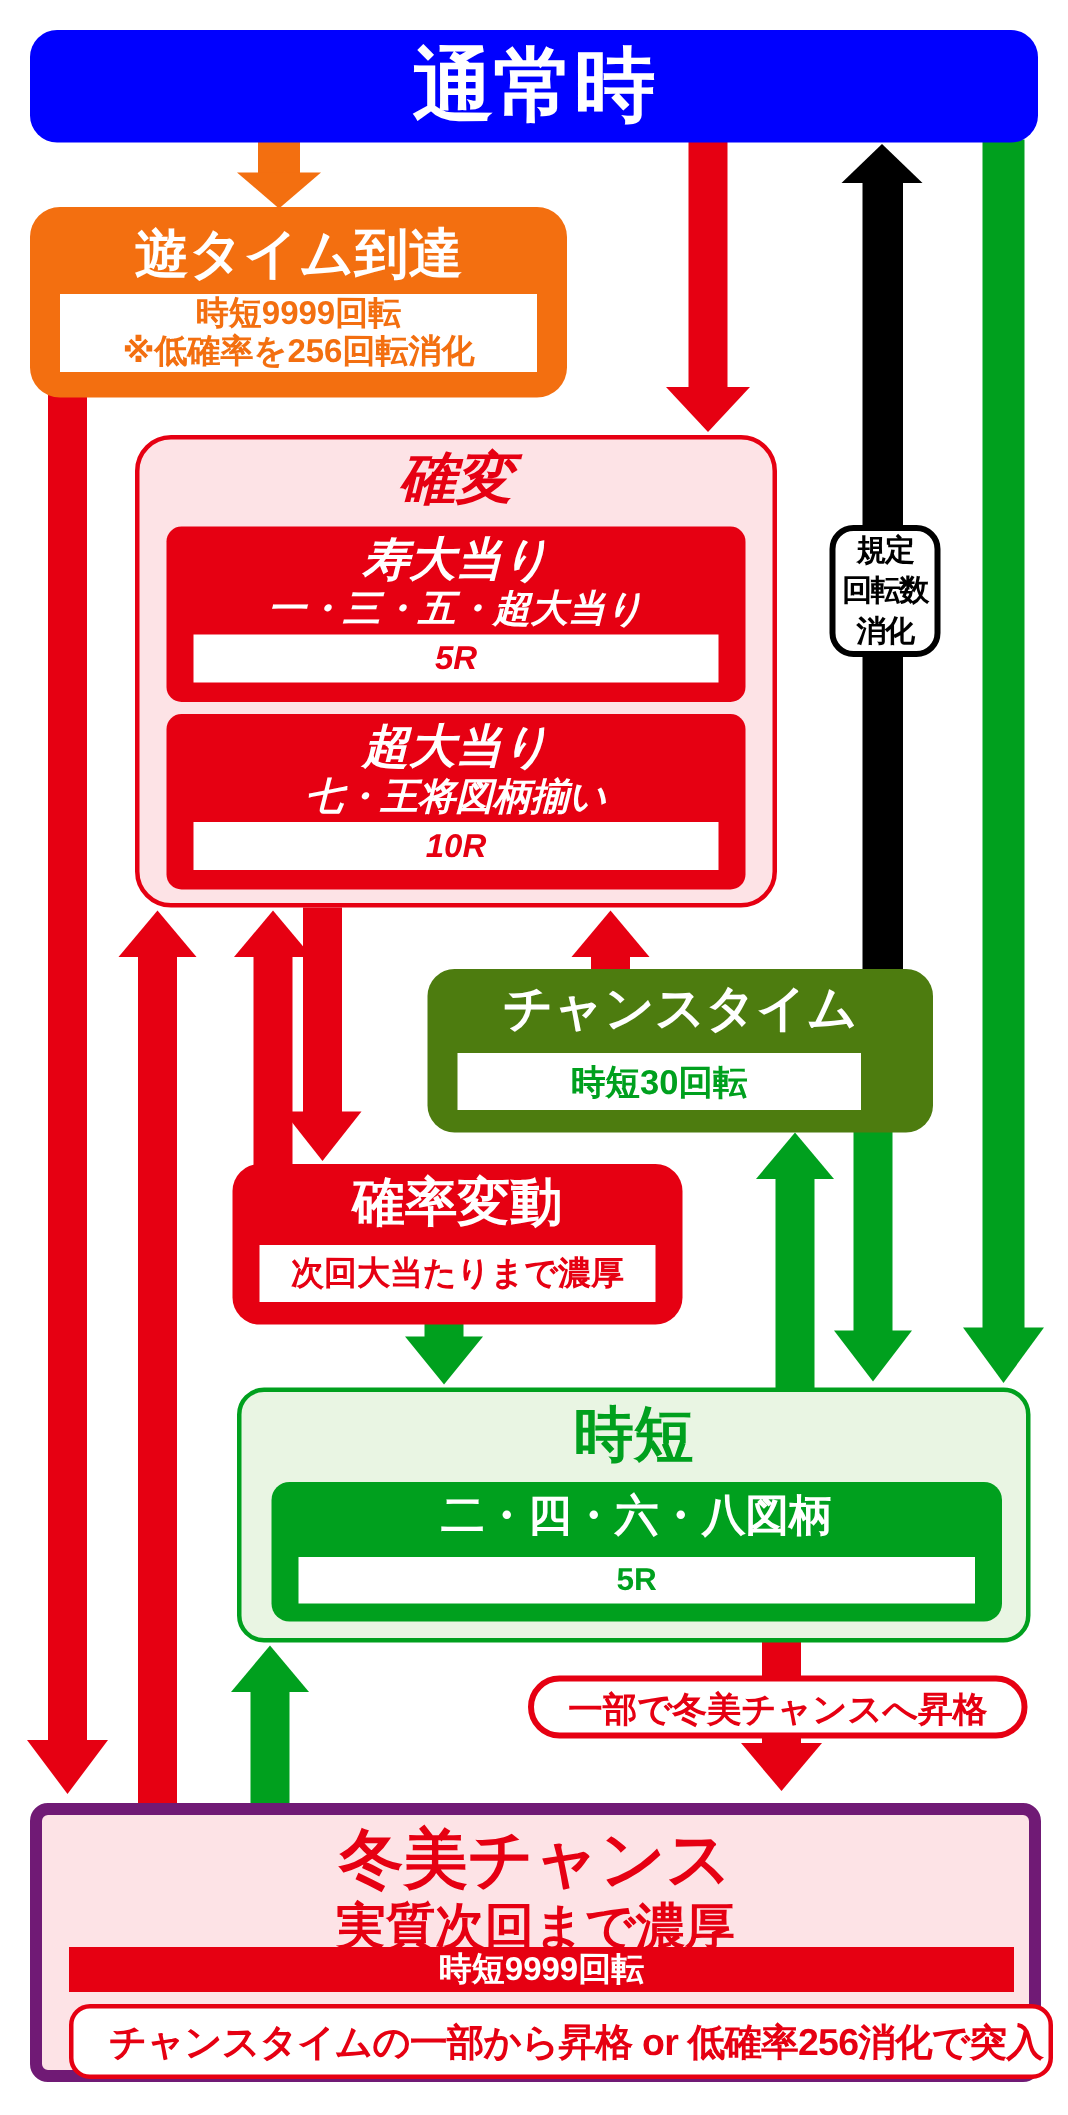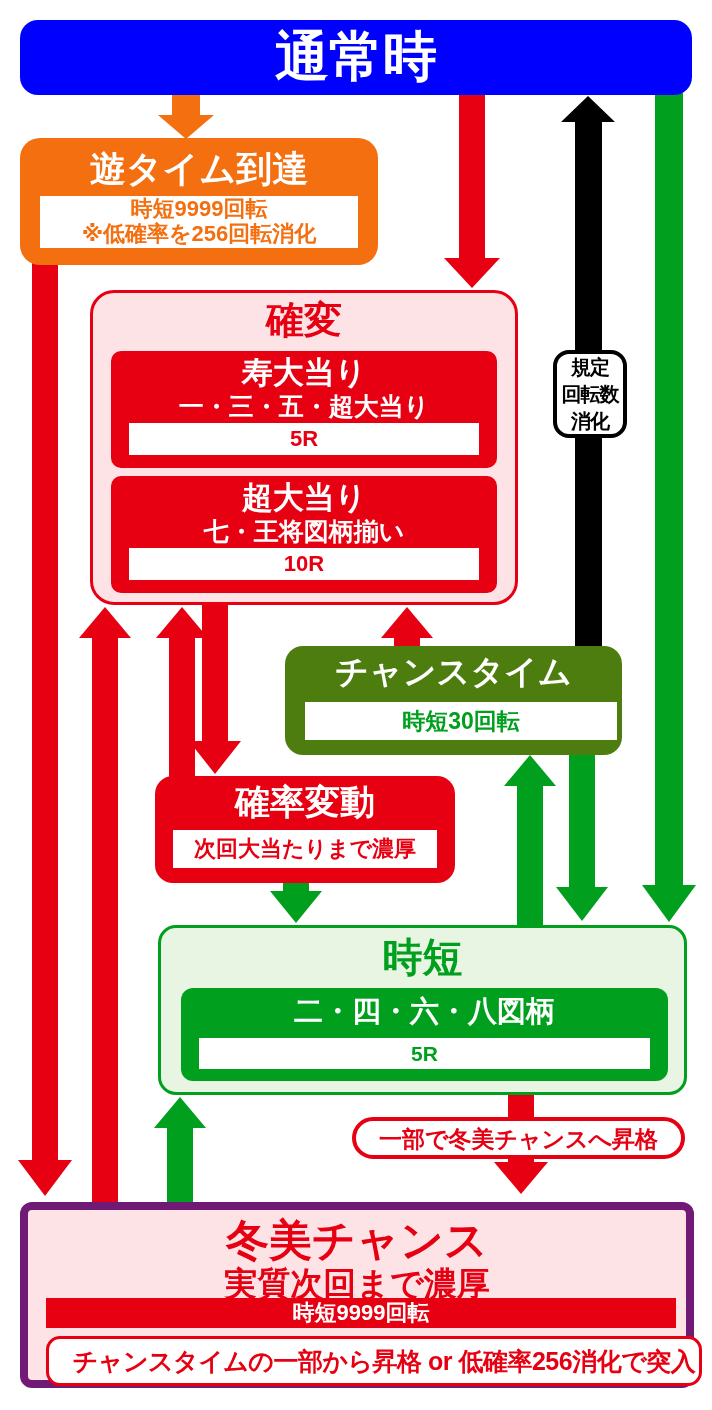--- a/index.html
+++ b/index.html
@@ -15,30 +15,30 @@
   .red{background:#e60012;}
   .green{background:#00a01e;}
   .black{background:#000000;}
   .orange{background:#f36f10;}
 
   
   .banner{left:20px;top:20px;width:672px;height:75px;background:#0000ff;border-radius:18px;color:#fff;font-size:54px;z-index:2;}
   .yutime{left:20px;top:138px;width:358px;height:127px;background:#f36f10;border-radius:20px;z-index:2;}
   .yutime-title{color:#fff;font-size:36px;margin-top:6px;line-height:50px;}
   .yutime-inner{position:absolute;left:20px;top:58px;width:318px;height:52px;background:#fff;color:#f36f10;font-size:22px;line-height:25px;}
-  .kakuhen{left:90px;top:290px;width:428px;height:315px;background:#fde3e6;border:3px solid #e60012;border-radius:24px;z-index:2;}
+  .kakuhen{left:90px;top:290px;width:428px;height:315px;background:#fde3e6;border:3px solid #e60012;border-radius:24px;z-index:2;font-style:italic;}
   .kakuhen-title{color:#e60012;font-size:38px;line-height:54px;}
   .jackpot{position:absolute;left:18px;width:386px;height:117px;background:#e60012;border-radius:10px;color:#fff;}
   .jackpot .name{font-size:31px;line-height:38px;margin-top:3px;}
   .jackpot .pattern{font-size:25px;line-height:28px;}
   .jackpot .rbar{position:absolute;left:18px;top:72px;width:350px;height:32px;background:#fff;color:#e60012;font-size:22px;}
   .kitei{left:553px;top:350px;width:74px;height:88px;background:#fff;border:4px solid #000;border-radius:16px;color:#000;font-size:20px;line-height:27px;z-index:3;letter-spacing:-1px;}
   .chancetime{left:285px;top:646px;width:337px;height:109px;background:#4d7c0f;border-radius:18px;z-index:2;}
   .chancetime-title{color:#fff;font-size:33px;line-height:52px;}
-  .chancetime-inner{position:absolute;left:20px;top:56px;width:312px;height:38px;background:#fff;color:#00a01e;font-size:23px;}
+  .chancetime-inner{position:absolute;left:20px;top:56px;width:269px;height:38px;background:#fff;color:#00a01e;font-size:23px;}
   .kakuritsu{left:155px;top:776px;width:300px;height:107px;background:#e60012;border-radius:18px;z-index:2;}
   .kakuritsu-title{color:#fff;font-size:35px;line-height:52px;}
   .kakuritsu-inner{position:absolute;left:18px;top:54px;width:264px;height:38px;background:#fff;color:#e60012;font-size:22px;}
   .jitan{left:158px;top:925px;width:529px;height:170px;background:#e9f5e3;border:3px solid #00a01e;border-radius:18px;z-index:2;}
   .jitan-title{color:#00a01e;font-size:40px;line-height:58px;}
   .jitan-inner{position:absolute;left:20px;top:60px;width:487px;height:93px;background:#00a01e;border-radius:12px;color:#fff;}
   .jitan-inner .pattern{font-size:29px;line-height:46px;}
   .jitan-inner .rbar{position:absolute;left:18px;top:50px;width:451px;height:31px;background:#fff;color:#00a01e;font-size:21px;}
   .pill{left:352px;top:1117px;width:333px;height:42px;background:#fff;border:4px solid #e60012;border-radius:22px;color:#e60012;font-size:23px;z-index:2;align-items:flex-end;}
   .fuyumi{left:20px;top:1202px;width:674px;height:186px;background:#fde3e6;border:8px solid #701a75;border-radius:12px;z-index:2;}

